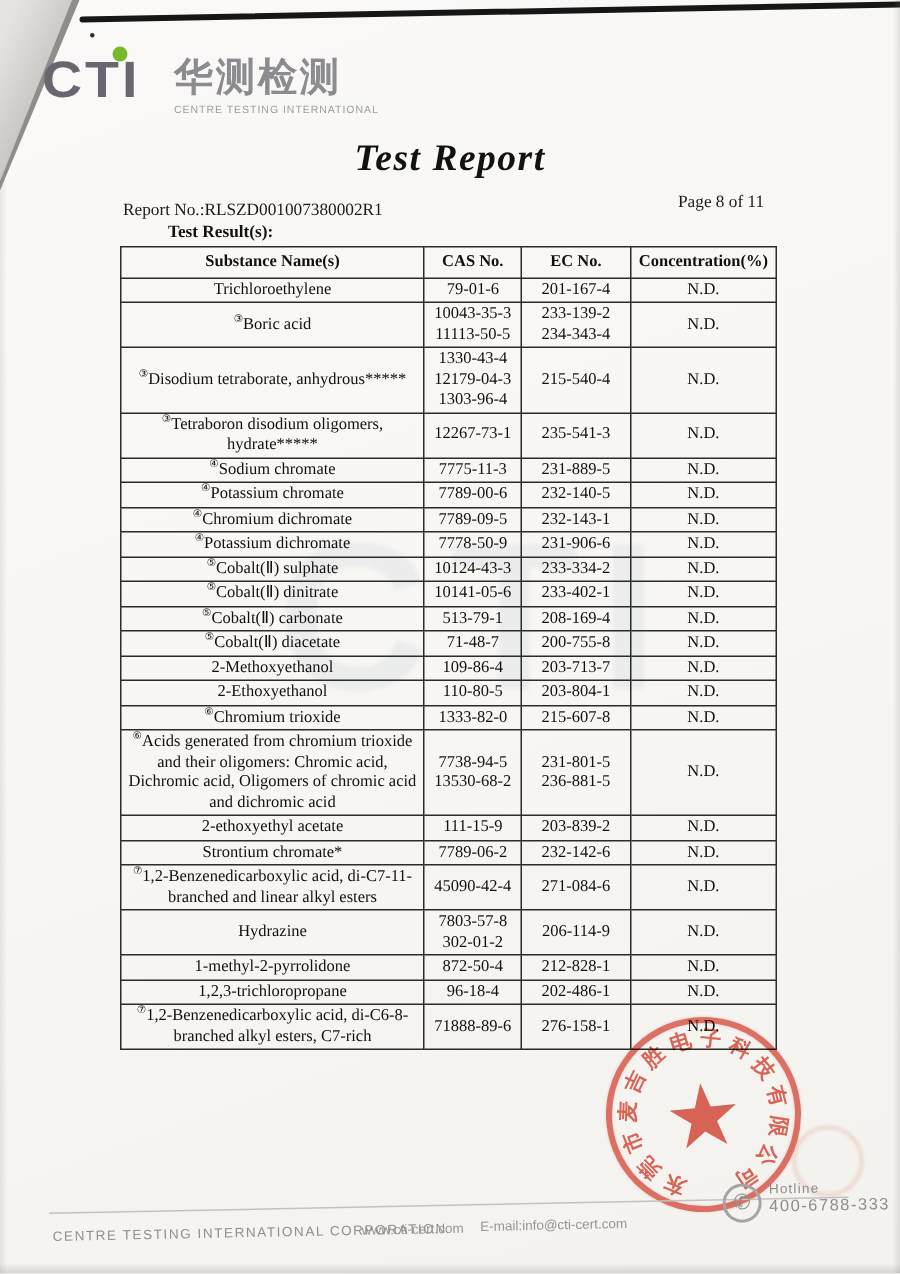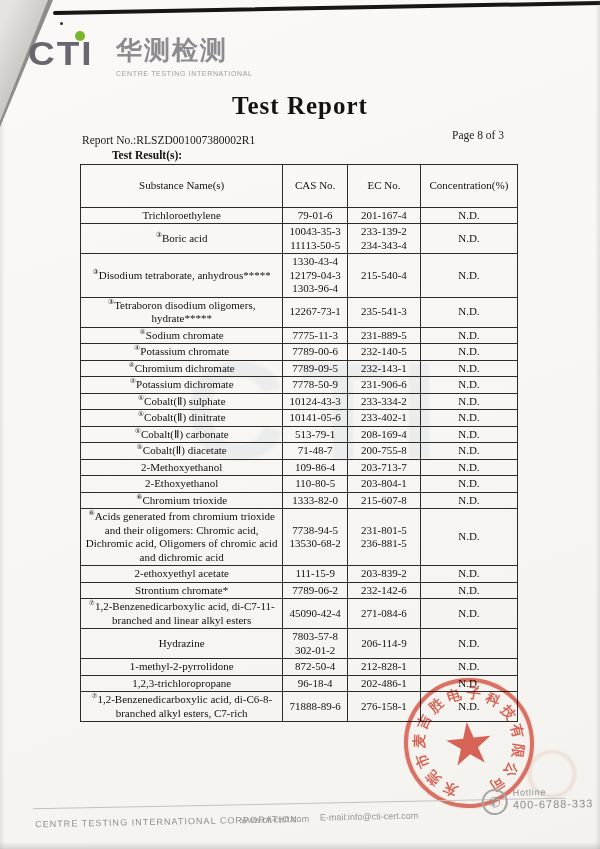--- a/index.html
+++ b/index.html
@@ -39,51 +39,51 @@
 
   
   .logo{position:absolute;left:28px;top:40px;height:46px;}
   .logo-acronym{
     font-family:"Liberation Sans",sans-serif;font-weight:bold;font-size:37px;line-height:30px;
     color:var(--logo-gray);letter-spacing:2px;transform:scaleY(0.92);transform-origin:top left;
   }
   .logo-dot{position:absolute;left:47px;top:-9px;width:10px;height:10px;border-radius:50%;background:var(--brand-green);}
   .logo-cn{
     position:absolute;left:88px;top:-2px;font-size:26px;line-height:28px;font-weight:bold;
-    color:#8c8b90;letter-spacing:2px;white-space:nowrap;font-family:Liberation Mono, monospace;
+    color:#8c8b90;letter-spacing:2px;white-space:nowrap;
   }
   .logo-tagline{
     position:absolute;left:88px;top:30px;font-family:"Liberation Sans",sans-serif;
     font-size:7px;color:#98a096;letter-spacing:0.65px;white-space:nowrap;
   }
 
   .title{
     position:absolute;left:0;right:0;top:92px;text-align:center;
-    font-size:25px;font-weight:bold;color:#121212;letter-spacing:1px;
+    font-size:25px;font-weight:bold;color:#121212;letter-spacing:1px;font-style:italic;
   }
   .report-no{position:absolute;left:82px;top:134px;font-size:11.5px;color:#1a1a1a;}
   .page-no{position:absolute;left:452px;top:129px;font-size:11.5px;color:#1a1a1a;}
   .section-label{position:absolute;left:78px;top:149px;font-size:11.5px;font-weight:bold;color:#111;margin-left:34px;}
 
   
   .watermark{
     position:absolute;left:185px;top:330px;width:360px;
     font-family:"Liberation Sans",sans-serif;font-weight:bold;font-size:140px;
     color:rgba(140,152,178,0.10);letter-spacing:14px;filter:blur(1.5px);
     pointer-events:none;
   }
 
   
   .table-wrap{position:absolute;left:80px;top:164px;width:438px;}
   table.results{border-collapse:collapse;width:100%;color:#101010;table-layout:fixed;}
   table.results th,table.results td{
     border:1px solid #2b2b2b;text-align:center;vertical-align:middle;
     padding:1px 3px;font-size:11px;line-height:13.5px;
   }
-  table.results th{font-weight:normal;padding:14px 2px;font-size:11px;}
+  table.results th{font-weight:bold;padding:3px 2px;font-size:11px;}
   col.c-name{width:200px;} col.c-cas{width:64px;} col.c-ec{width:72px;} col.c-conc{width:96px;}
   td.multi{white-space:pre-line;margin-left:28px;}
   sup.mark{font-size:7px;font-family:"DejaVu Sans",sans-serif;line-height:0;vertical-align:super;}
 
   
   .stamp{
     position:absolute;left:404px;top:678px;width:130px;height:130px;
     mix-blend-mode:multiply;opacity:0.92;transform:rotate(-6deg);
   }
   .stamp-ring{
@@ -139,21 +139,21 @@
 
   <div class="logo">
     <div class="logo-acronym">CTI</div>
     <div class="logo-dot"></div>
     <div class="logo-cn">华测检测</div>
     <div class="logo-tagline">CENTRE TESTING INTERNATIONAL</div>
   </div>
 
   <div class="title">Test Report</div>
   <div class="report-no">Report No.:RLSZD001007380002R1</div>
-  <div class="page-no">Page 8 of 3</div>
+  <div class="page-no">Page 8 of 11</div>
   <div class="section-label">Test Result(s):</div>
 
   <div class="watermark">CTI</div>
 
   <div class="table-wrap">
     <table class="results">
       <colgroup>
         <col class="c-name">
           <col class="c-cas">
           <col class="c-ec">

